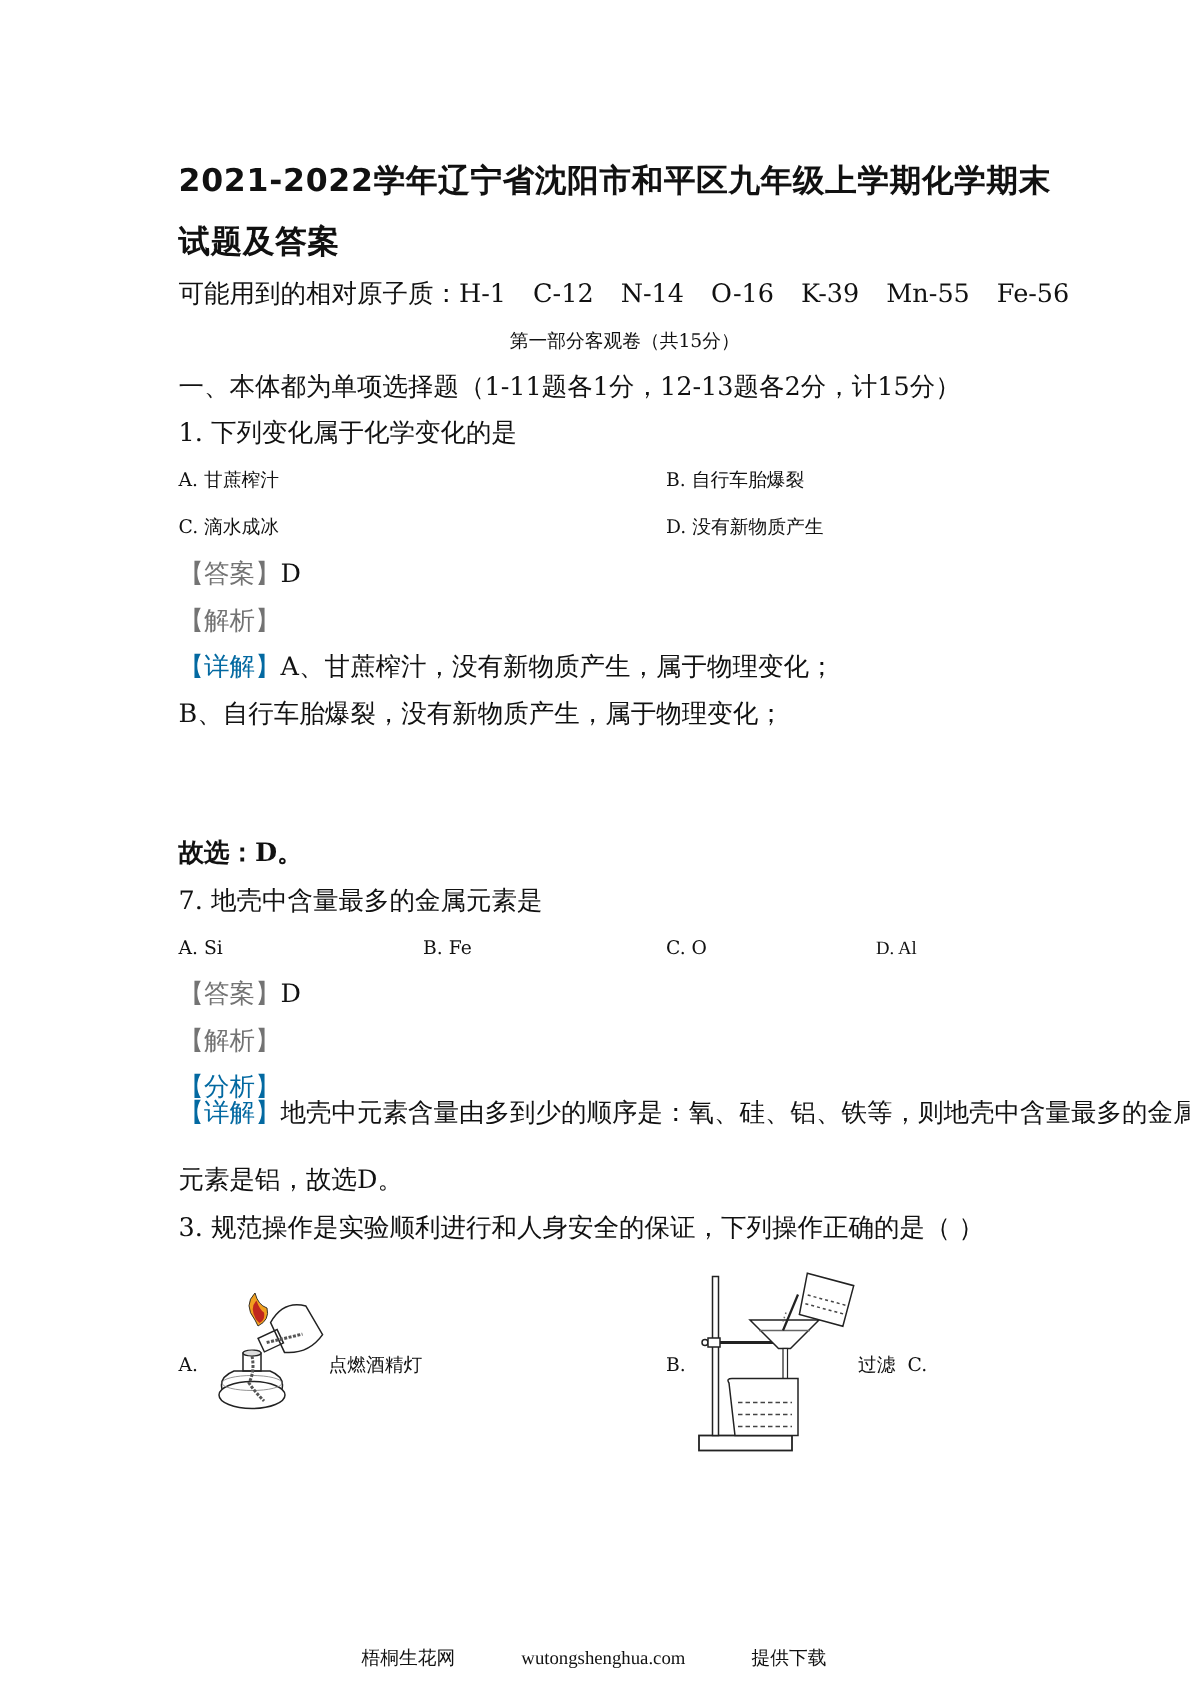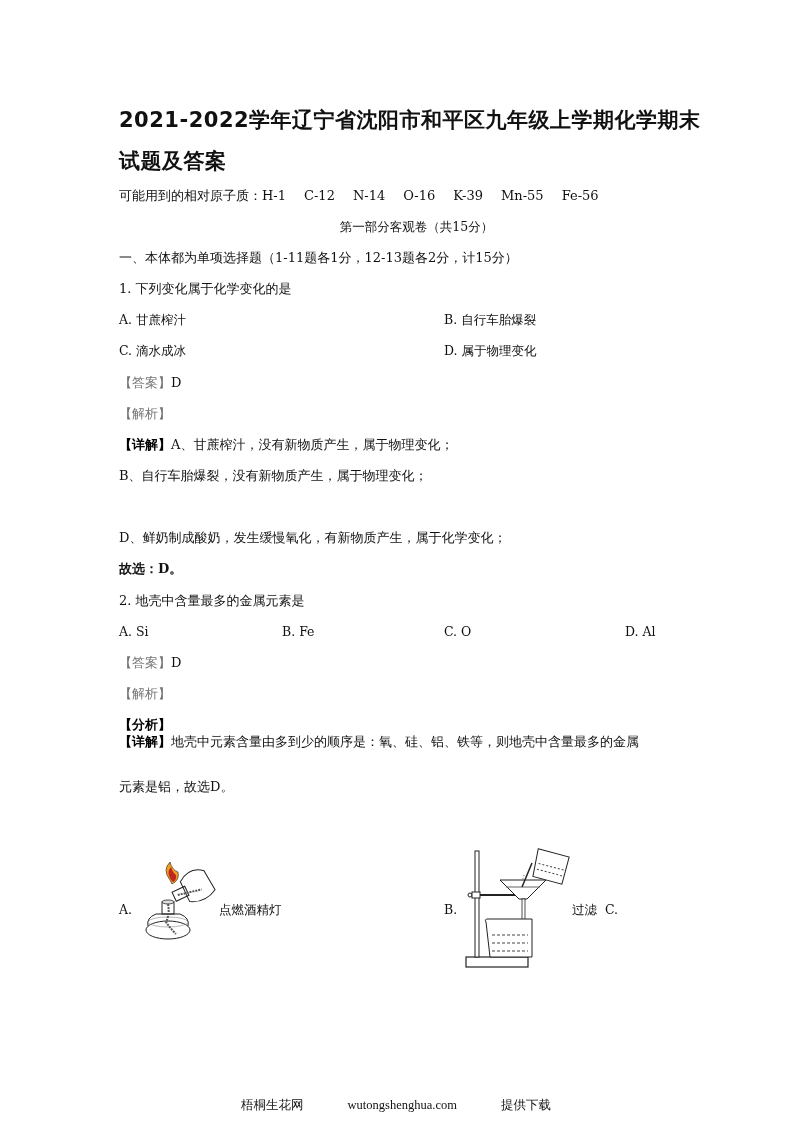--- a/index.html
+++ b/index.html
@@ -1,24 +1,24 @@
 <!DOCTYPE html>
 <html><head>
 <meta charset="utf-8">
 <style>
   html, body { margin: 0; padding: 0; background: #ffffff; }
   body { width: 793px; height: 1122px; position: relative; overflow: hidden;
          font-family: "DejaVu Serif", "Liberation Serif", serif; color: #111; }
   .page { position: absolute; left: 0; top: 0; width: 793px; height: 1122px; }
   .title { position: absolute; left: 119px; font-family: "DejaVu Sans", "Liberation Sans", sans-serif;
            font-weight: bold; font-size: 21px; letter-spacing: 0.5px; color: #111; white-space: nowrap; }
-  .line { position: absolute; left: 119px; font-size: 13px; white-space: nowrap; line-height: 16px; }
+  .line { position: absolute; left: 119px; font-size: 17px; white-space: nowrap; line-height: 16px; }
   .atoms span { display: inline-block; margin-right: 18px; }
   .tag-blue { color: #737373; }
-  .tag-black { color: #000000; font-weight: bold; }
+  .tag-black { color: #0369a1; font-weight: normal; }
   .opt { position: absolute; font-size: 12.5px; white-space: nowrap; line-height: 16px; }
   .center { position: absolute; left: 0; width: 793px; text-align: center; font-size: 12.5px; padding-left: 20px; }
   .footer { position: absolute; top: 1097px; left: 0; width: 792px; text-align: center; font-size: 12.5px;
             font-family: "Liberation Serif", serif; }
   .footer span { margin: 0 22px; }
   .fig { position: absolute; }
 </style>
 </head>
 <body>
 
@@ -31,55 +31,55 @@
     <span style="margin-right:0">可能用到的相对原子质：</span><span>H-1</span><span>C-12</span><span>N-14</span><span>O-16</span><span>K-39</span><span>Mn-55</span><span>Fe-56</span>
   </div>
 
   <div class="center" style="top:219px;">第一部分客观卷（共15分）</div>
   <div class="line" style="top:250px;">一、本体都为单项选择题（1-11题各1分，12-13题各2分，计15分）</div>
 
   <div class="line" style="top:281px;">1. 下列变化属于化学变化的是</div>
   <div class="opt" style="top:312px; left:119px;">A. 甘蔗榨汁</div>
   <div class="opt" style="top:312px; left:444px;">B. 自行车胎爆裂</div>
   <div class="opt" style="top:343px; left:119px;">C. 滴水成冰</div>
-  <div class="opt" style="top:343px; left:444px;">D. 属于物理变化</div>
+  <div class="opt" style="top:343px; left:444px;">D. 没有新物质产生</div>
 
   <div class="line" style="top:375px;">
     <span class="tag-blue">【答案】</span><span>D</span>
   </div>
   <div class="line" style="top:406px;">
     <span class="tag-blue">【解析】</span>
   </div>
   <div class="line" style="top:437px;">
     <span class="tag-black">【详解】</span><span>A、甘蔗榨汁，没有新物质产生，属于物理变化；</span>
   </div>
   <div class="line" style="top:468px;">B、自行车胎爆裂，没有新物质产生，属于物理变化；</div>
-  <div class="line" style="top:530px;">D、鲜奶制成酸奶，发生缓慢氧化，有新物质产生，属于化学变化；</div>
   <div class="line" style="top:561px;font-weight:bold;">故选：D。</div>
 
-  <div class="line" style="top:593px;">2. 地壳中含量最多的金属元素是</div>
+  <div class="line" style="top:593px;">7. 地壳中含量最多的金属元素是</div>
   <div class="opt" style="top:624px; left:119px;">A. Si</div>
   <div class="opt" style="top:624px; left:282px;">B. Fe</div>
   <div class="opt" style="top:624px; left:444px;">C. O</div>
-  <div class="opt" style="top:624px; left:625px;">D. Al</div>
+  <div class="opt" style="top:624px; left:584px;font-family:Liberation Serif, serif;">D. Al</div>
 
   <div class="line" style="top:655px;">
     <span class="tag-blue">【答案】</span><span>D</span>
   </div>
   <div class="line" style="top:686px;">
     <span class="tag-blue">【解析】</span>
   </div>
   <div class="line" style="top:717px;">
     <span class="tag-black">【分析】</span>
   </div>
   <div class="line" style="top:734px;">
     <span class="tag-black">【详解】</span><span>地壳中元素含量由多到少的顺序是：氧、硅、铝、铁等，则地壳中含量最多的金属</span>
   </div>
   <div class="line" style="top:779px;">元素是铝，故选D。</div>
 
+  <div class="line" style="top:811px;">3. 规范操作是实验顺利进行和人身安全的保证，下列操作正确的是（  ）</div>
 
   <div class="opt" style="top:902px; left:119px;">A.</div>
   <svg class="fig" style="left:140px; top:862px;" width="80" height="82" viewBox="0 0 80 82">
 
     <ellipse cx="28" cy="68" rx="22" ry="9" fill="none" stroke="#222" stroke-width="1"></ellipse>
     <path d="M8 64 Q6 56 16 52 L40 52 Q50 56 48 64" fill="none" stroke="#222" stroke-width="1"></path>
     <ellipse cx="28" cy="60" rx="20" ry="5" fill="none" stroke="#888" stroke-width="0.6"></ellipse>
     <rect x="22" y="40" width="12" height="12" fill="none" stroke="#222" stroke-width="1"></rect>
     <ellipse cx="28" cy="40" rx="6" ry="2" fill="#ddd" stroke="#222" stroke-width="0.8"></ellipse>
     <path d="M28 42 Q30 52 26 60 Q30 66 36 72" fill="none" stroke="#555" stroke-width="2" stroke-dasharray="2 1"></path>

